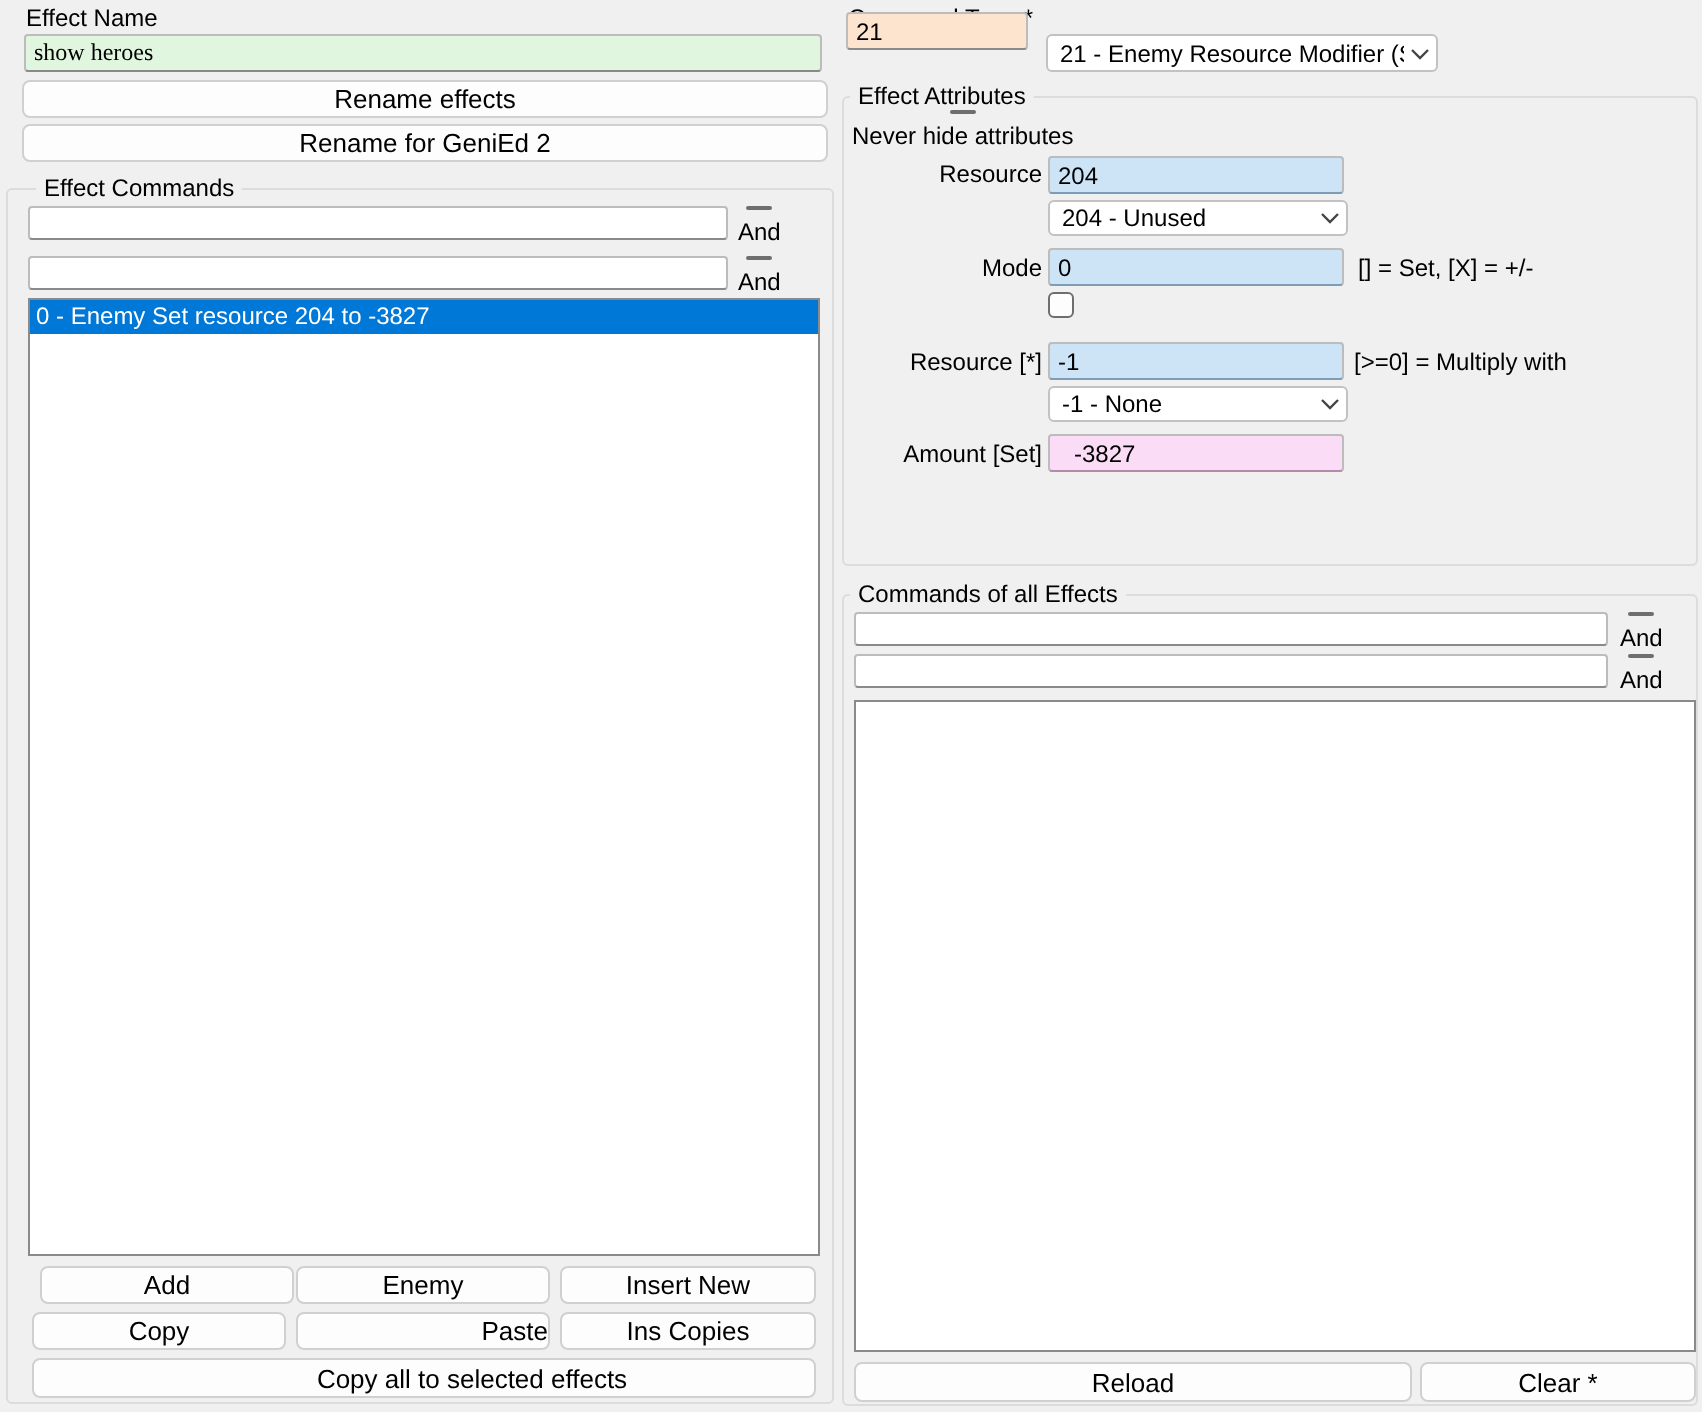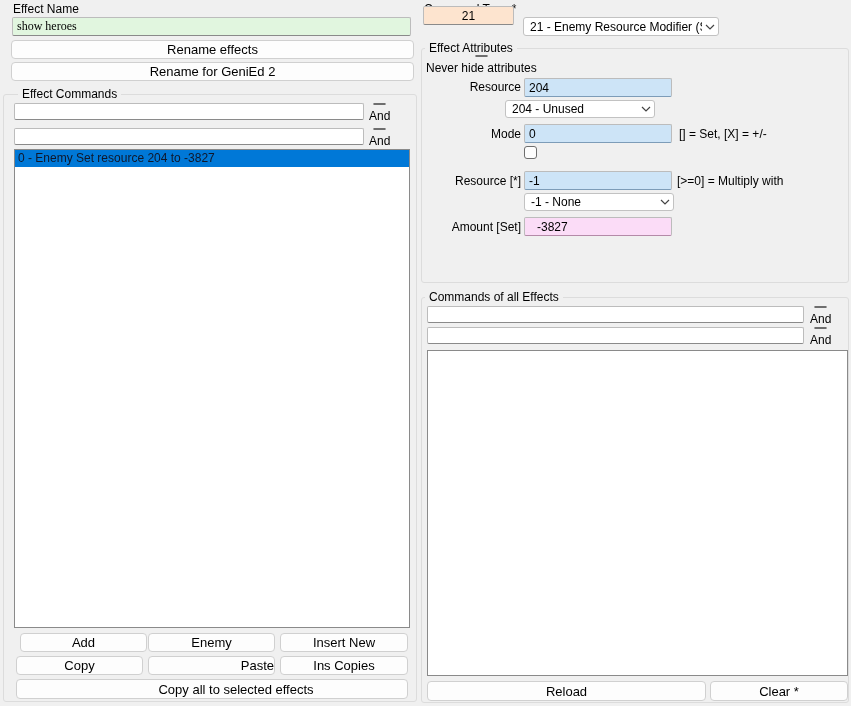--- a/index.html
+++ b/index.html
@@ -104,21 +104,21 @@
   }
   .list-item {
     height: 17px;
     line-height: 17px;
     padding-left: 3px;
     white-space: nowrap;
     overflow: hidden;
   }
   .list-item.selected {
     background: var(--selection);
-    color: #0f172a;
+    color: #ffffff;
   }
 
   .right-note { white-space: nowrap; line-height: 14px; }
   .r-label { text-align: right; white-space: nowrap; line-height: 14px; }
 </style>
 </head>
 <body>
 
 <div class="abs lbl" style="left:13px; top:2px;">Effect Name</div>
 
@@ -153,21 +153,21 @@
 <button class="abs btn" style="left:280px; top:633px; width:128px; height:19px;">Insert New</button>
 
 <button class="abs btn" style="left:16px; top:656px; width:127px; height:19px;">Copy</button>
 <button class="abs btn" style="left:148px; top:656px; width:127px; height:19px;text-align:right;">Paste</button>
 <button class="abs btn" style="left:280px; top:656px; width:128px; height:19px;">Ins Copies</button>
 
 <button class="abs btn" style="left:16px; top:679px; width:392px; height:20px;padding-left:48px;">Copy all to selected effects</button>
 
 <div class="abs lbl" style="left:424px; top:2px;">Command Type *</div>
 
-<input class="abs field orange" style="left: 423px; top: 6px; width: 91px; height: 19px; text-align: center;" value="21">
+<input class="abs field orange" style="left: 423px; top: 6px; width: 91px; height: 19px;" value="21">
 
 <div class="abs combo" style="left:523px; top:17px; width:196px; height:19px;">
   <span class="combo-text">21 - Enemy Resource Modifier (Set/</span>
   <span class="chev">
     <svg width="10" height="6" viewBox="0 0 10 6">
         <polyline points="1,1 5,5 9,1" fill="none" stroke="#444" stroke-width="1.2"></polyline>
       </svg>
   </span>
 </div>
 
@@ -175,21 +175,21 @@
   <div class="group-title" style="left:3px;">Effect Attributes</div>
 </div>
 
 <div class="abs chkrow" style="left:426px; top:55px; height:15px;">
   <span class="chk"></span>
   <span class="lbl">Never hide attributes</span>
 </div>
 
 <div class="abs r-label" style="left:421px; top:80px; width:100px;">Resource</div>
 <input class="abs field blue" style="left: 524px; top: 78px; width: 148px; height: 19px;" value="204">
-<div class="abs combo" style="left:505px; top:100px; width:150px; height:18px;">
+<div class="abs combo" style="left:524px; top:100px; width:150px; height:18px;">
   <span class="combo-text">204 - Unused</span>
   <span class="chev">
     <svg width="10" height="6" viewBox="0 0 10 6">
         <polyline points="1,1 5,5 9,1" fill="none" stroke="#444" stroke-width="1.2"></polyline>
       </svg>
   </span>
 </div>
 
 <div class="abs r-label" style="left:421px; top:127px; width:100px;">Mode</div>
 <input class="abs field blue" style="left: 524px; top: 124px; width: 148px; height: 19px;" value="0">

